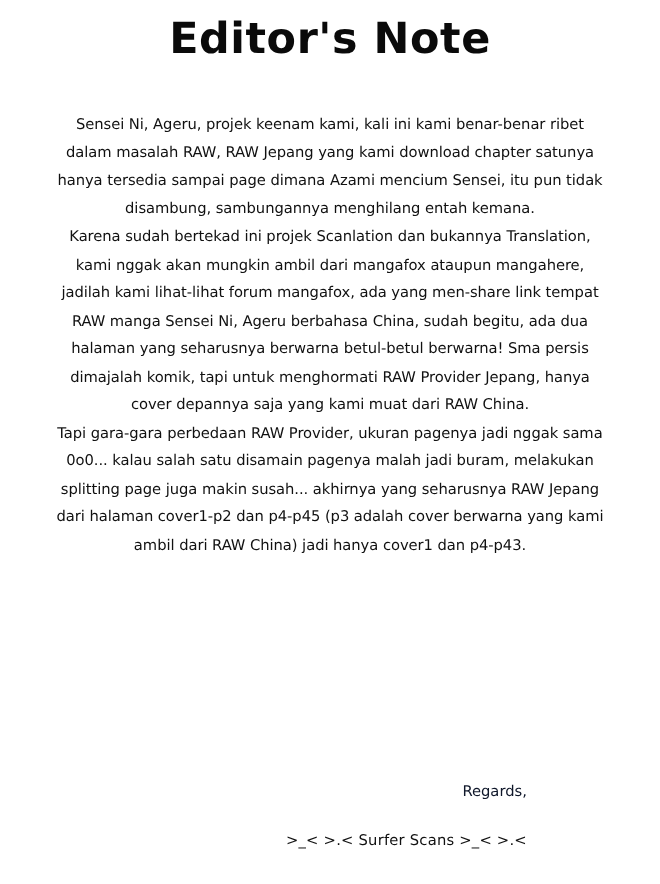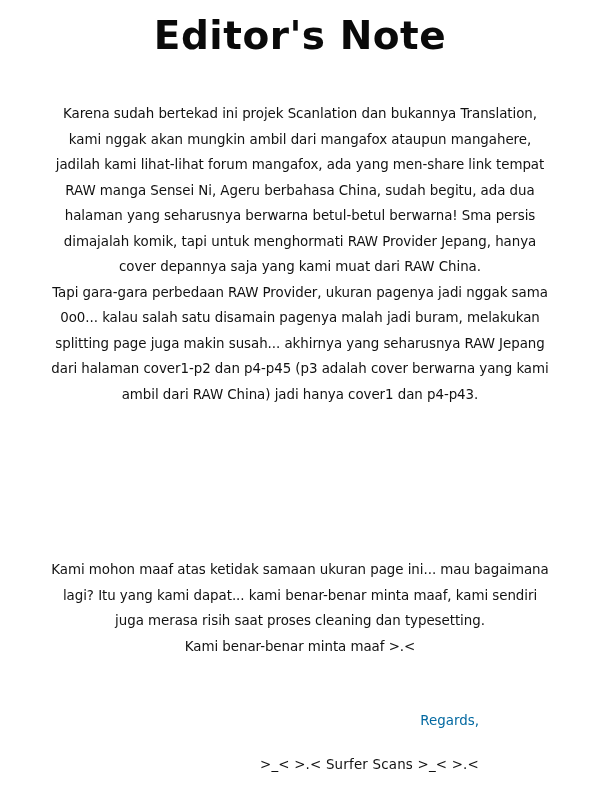--- a/index.html
+++ b/index.html
@@ -83,21 +83,21 @@
   }
 
   .regards {
     position: absolute;
     right: 58px;
     top: 708px;
     text-align: left;
     font-family: "DejaVu Sans", sans-serif;
     font-size: 13.4px;
     line-height: 25.5px;
-    color: #0369a1;
+    color: #0f172a;
   }
 
   .signature {
     position: absolute;
     right: 58px;
     top: 752px;
     font-family: "DejaVu Sans", sans-serif;
     font-size: 13.4px;
     line-height: 25.5px;
     color: #111111;
@@ -105,27 +105,24 @@
   }
 </style>
 </head>
 <body>
 
 <div id="page">
 
   <div class="note-title">Editor's Note</div>
 
   <div class="body-block" id="upper-block">
+    <p>Sensei Ni, Ageru, projek keenam kami, kali ini kami benar-benar ribet dalam masalah RAW, RAW Jepang yang kami download chapter satunya hanya tersedia sampai page dimana Azami mencium Sensei, itu pun tidak disambung, sambungannya menghilang entah kemana.</p>
     <p>Karena sudah bertekad ini projek Scanlation dan bukannya Translation, kami nggak akan mungkin ambil dari mangafox ataupun mangahere, jadilah kami lihat-lihat forum mangafox, ada yang men-share link tempat RAW manga Sensei Ni, Ageru berbahasa China, sudah begitu, ada dua halaman yang seharusnya berwarna betul-betul berwarna! Sma persis dimajalah komik, tapi untuk menghormati RAW Provider Jepang, hanya cover depannya saja yang kami muat dari RAW China.</p>
     <p>Tapi gara-gara perbedaan RAW Provider, ukuran pagenya jadi nggak sama 0o0... kalau salah satu disamain pagenya malah jadi buram, melakukan splitting page juga makin susah... akhirnya yang seharusnya RAW Jepang dari halaman cover1-p2 dan p4-p45 (p3 adalah cover berwarna yang kami ambil dari RAW China) jadi hanya cover1 dan p4-p43.</p>
   </div>
 
-  <div class="body-block" id="lower-block">
-    <p>Kami mohon maaf atas ketidak samaan ukuran page ini... mau bagaimana lagi? Itu yang kami dapat... kami benar-benar minta maaf, kami sendiri juga merasa risih saat proses cleaning dan typesetting.</p>
-    <p>Kami benar-benar minta maaf &gt;.&lt;</p>
-  </div>
 
 
   <div class="regards">Regards,</div>
 
   <div class="signature">&gt;_&lt; &gt;.&lt; Surfer Scans &gt;_&lt; &gt;.&lt;</div>
 
 </div>
 
 </body></html>

